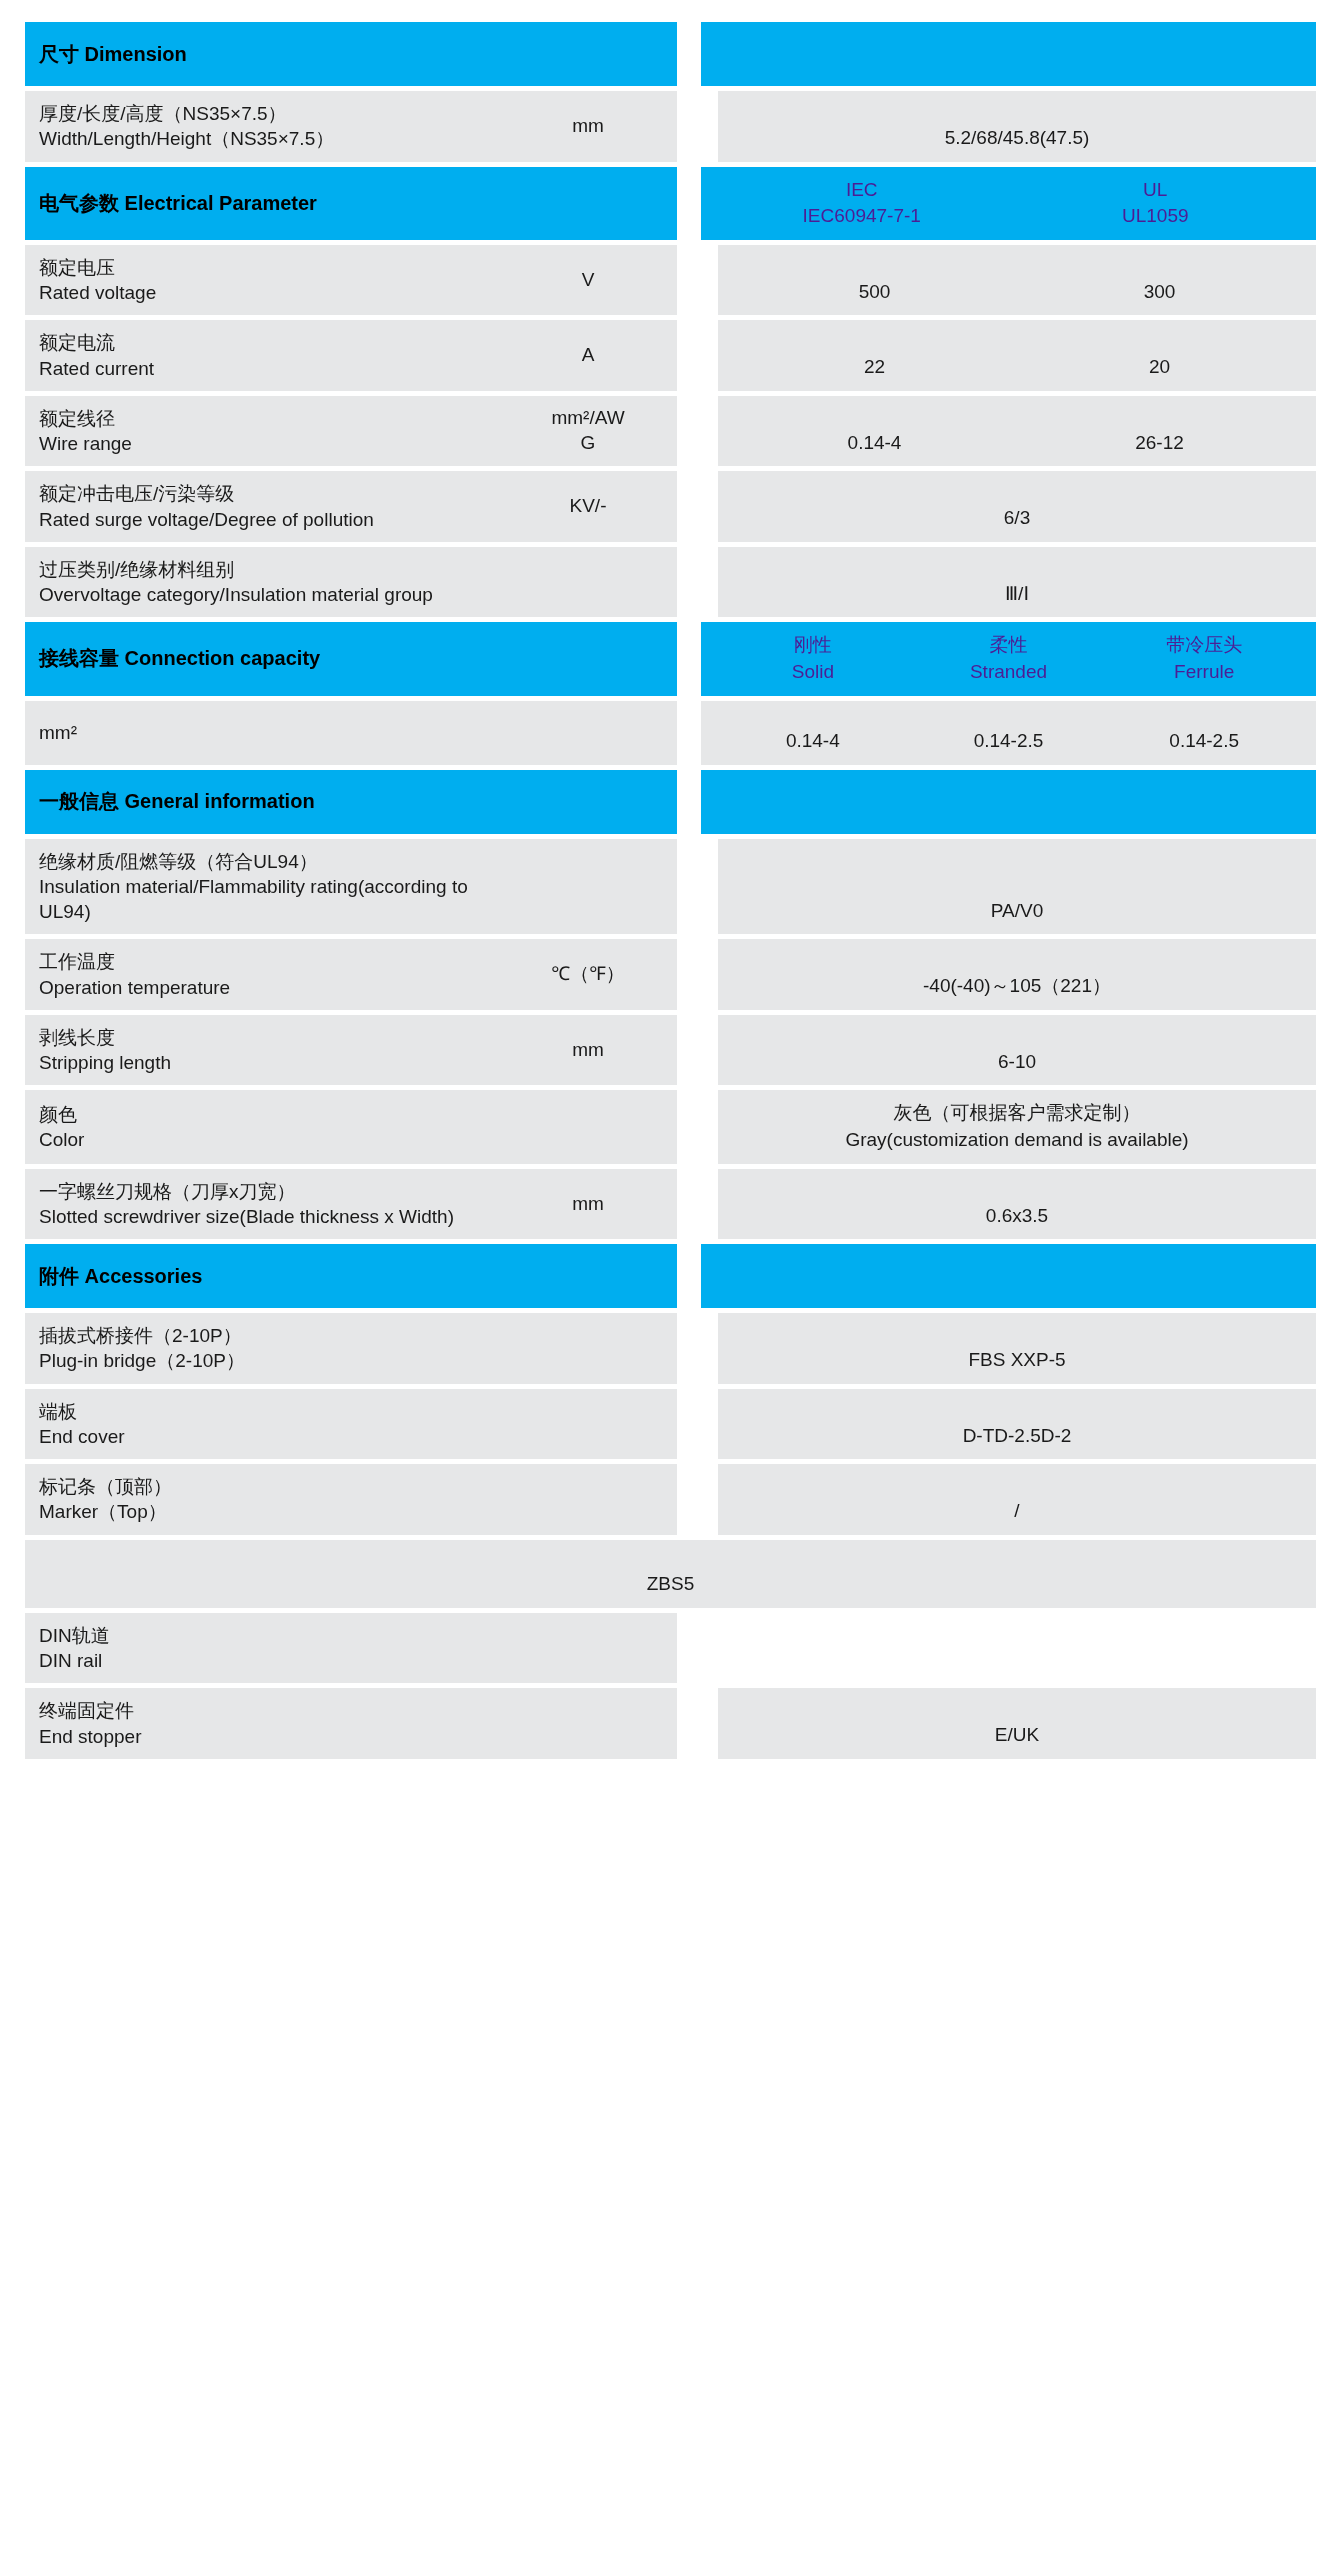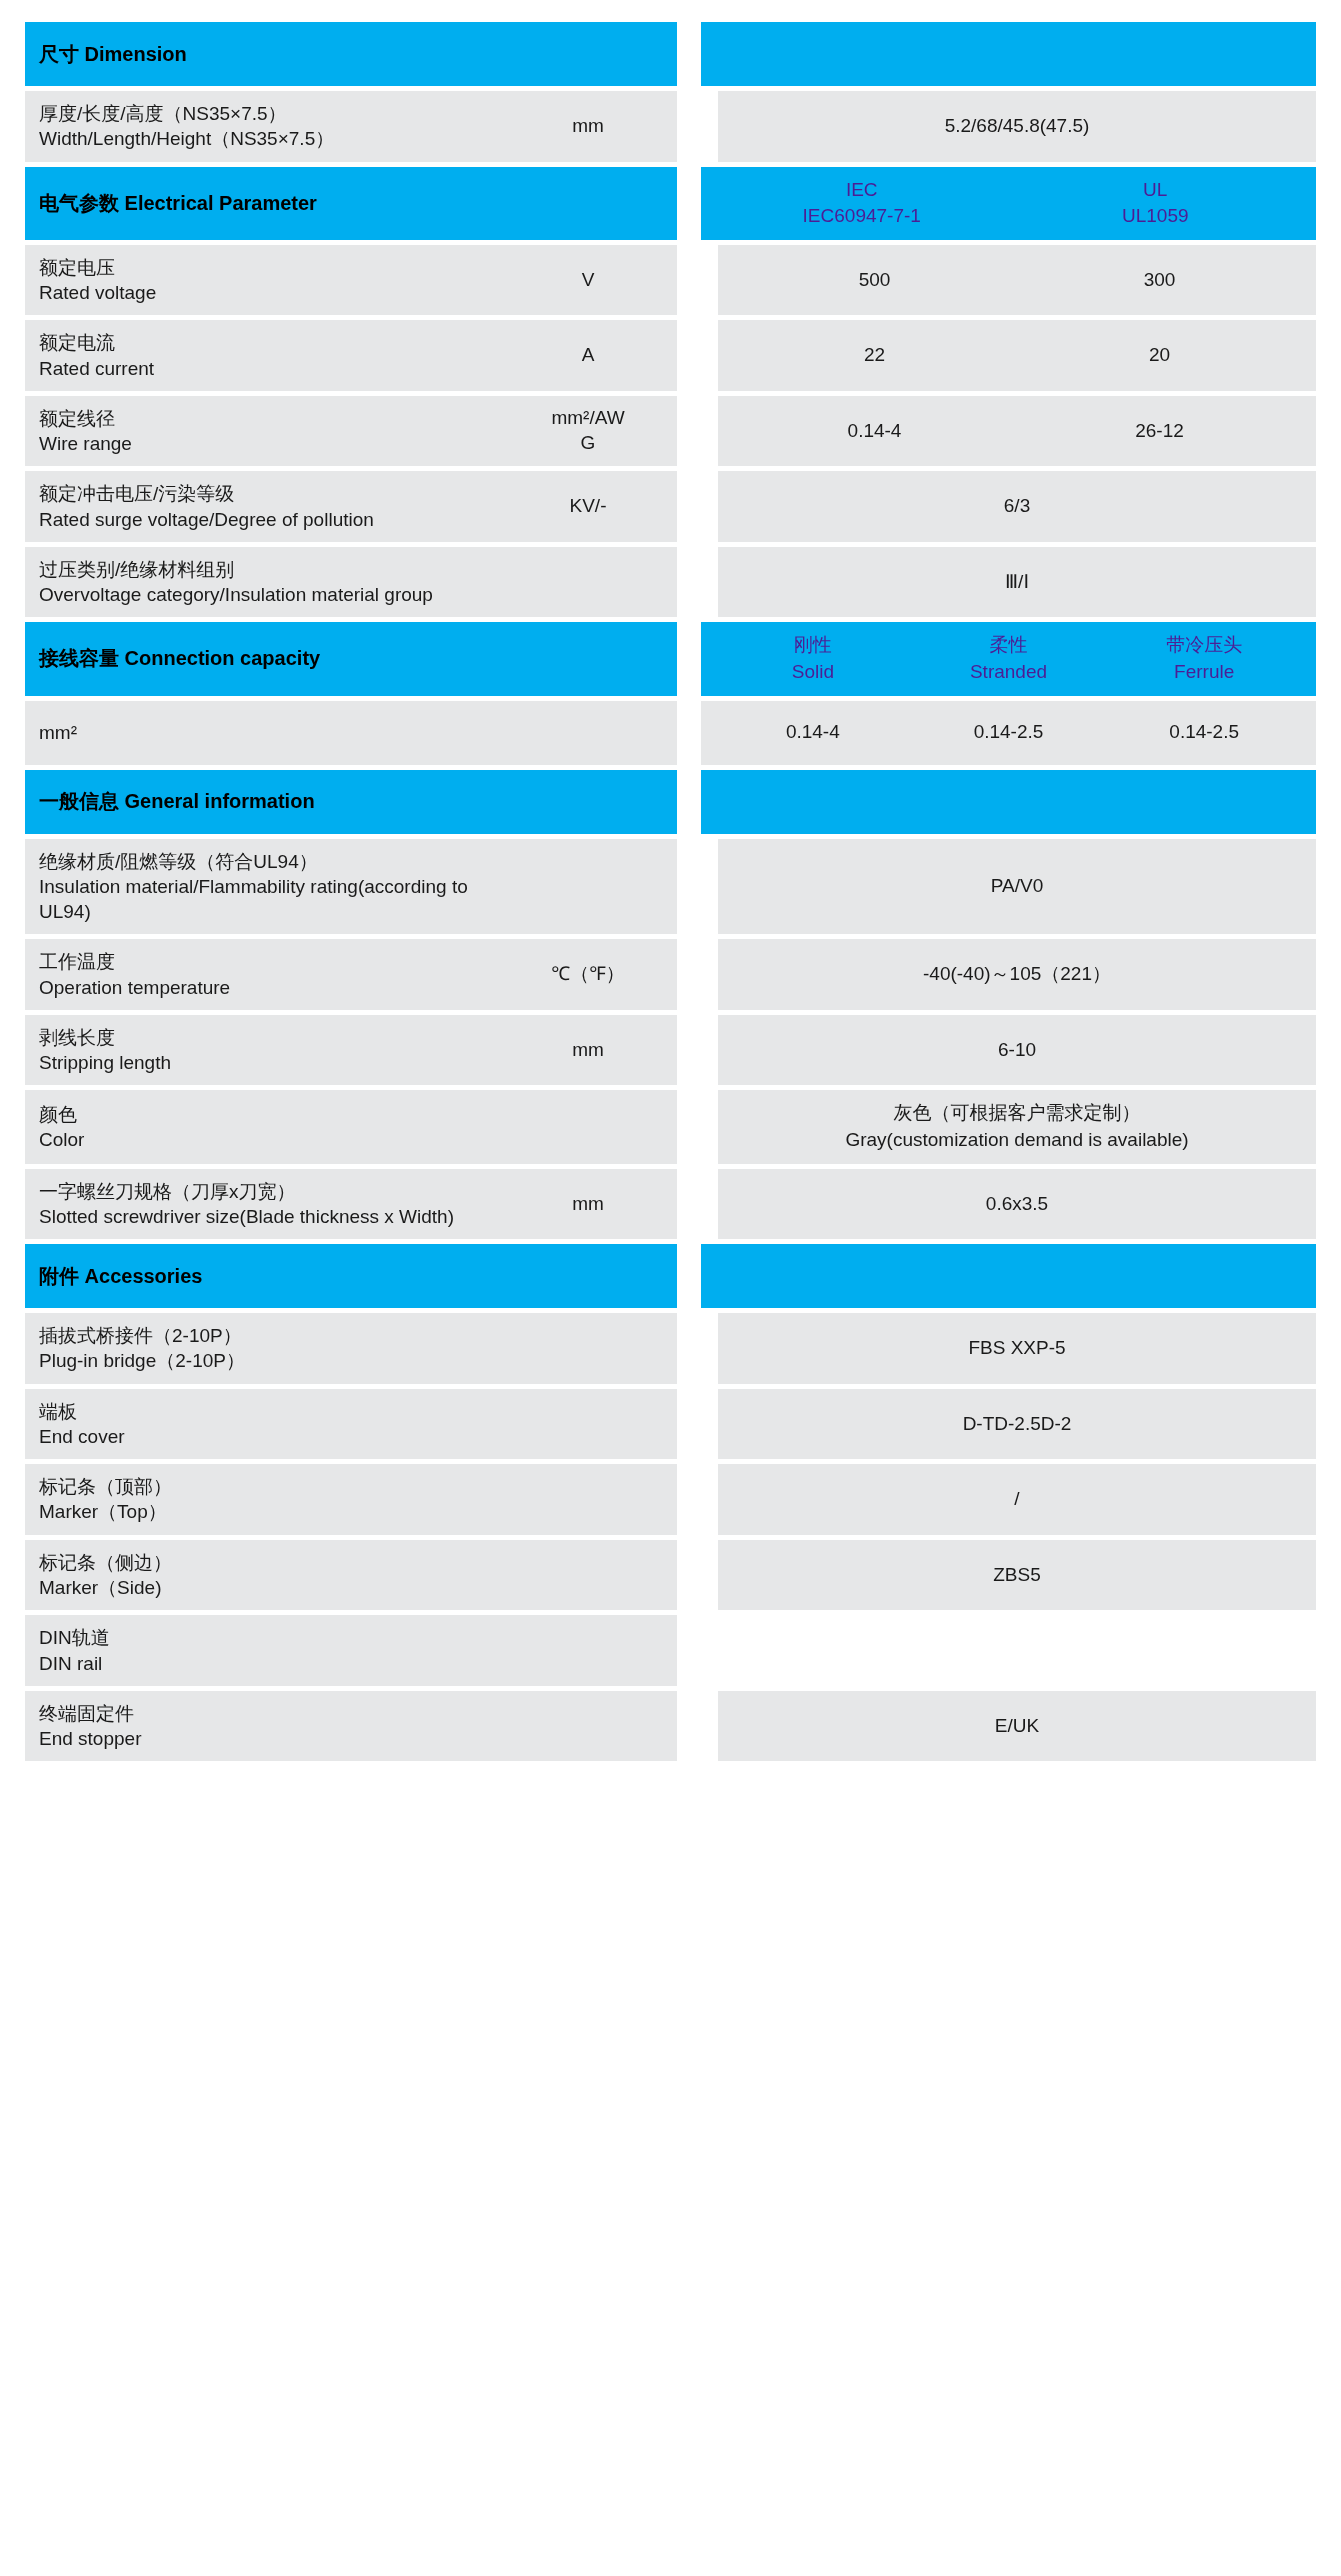--- a/index.html
+++ b/index.html
@@ -31,21 +31,21 @@
     box-sizing: border-box;
     display: flex;
     align-items: center;
     padding: 10px 14px;
     background: #e6e7e8;
   }
   .right-cell {
     flex: 1;
     box-sizing: border-box;
     display: flex;
-    align-items: center;
+    align-items: flex-end;
     justify-content: center;
     padding: 10px 14px;
     background: #e6e7e8;
     text-align: center;
   }
   .row.header .left-cell,
   .row.header .right-cell {
     background: #00aeef;
   }
   .row.header .left-cell {
@@ -353,27 +353,20 @@
         <span class="label-en">Marker（Top）</span>
       </div>
       <div class="unit"></div>
     </div>
     <div class="right-cell">
       <div class="val-single">/</div>
     </div>
   </div>
 
   <div class="row h68">
-    <div class="left-cell">
-      <div class="label-block">
-        <span class="label-cn">标记条（侧边）</span>
-        <span class="label-en">Marker（Side)</span>
-      </div>
-      <div class="unit"></div>
-    </div>
     <div class="right-cell">
       <div class="val-single">ZBS5</div>
     </div>
   </div>
 
   <div class="row h68">
     <div class="left-cell">
       <div class="label-block">
         <span class="label-cn">DIN轨道</span>
         <span class="label-en">DIN rail</span>

